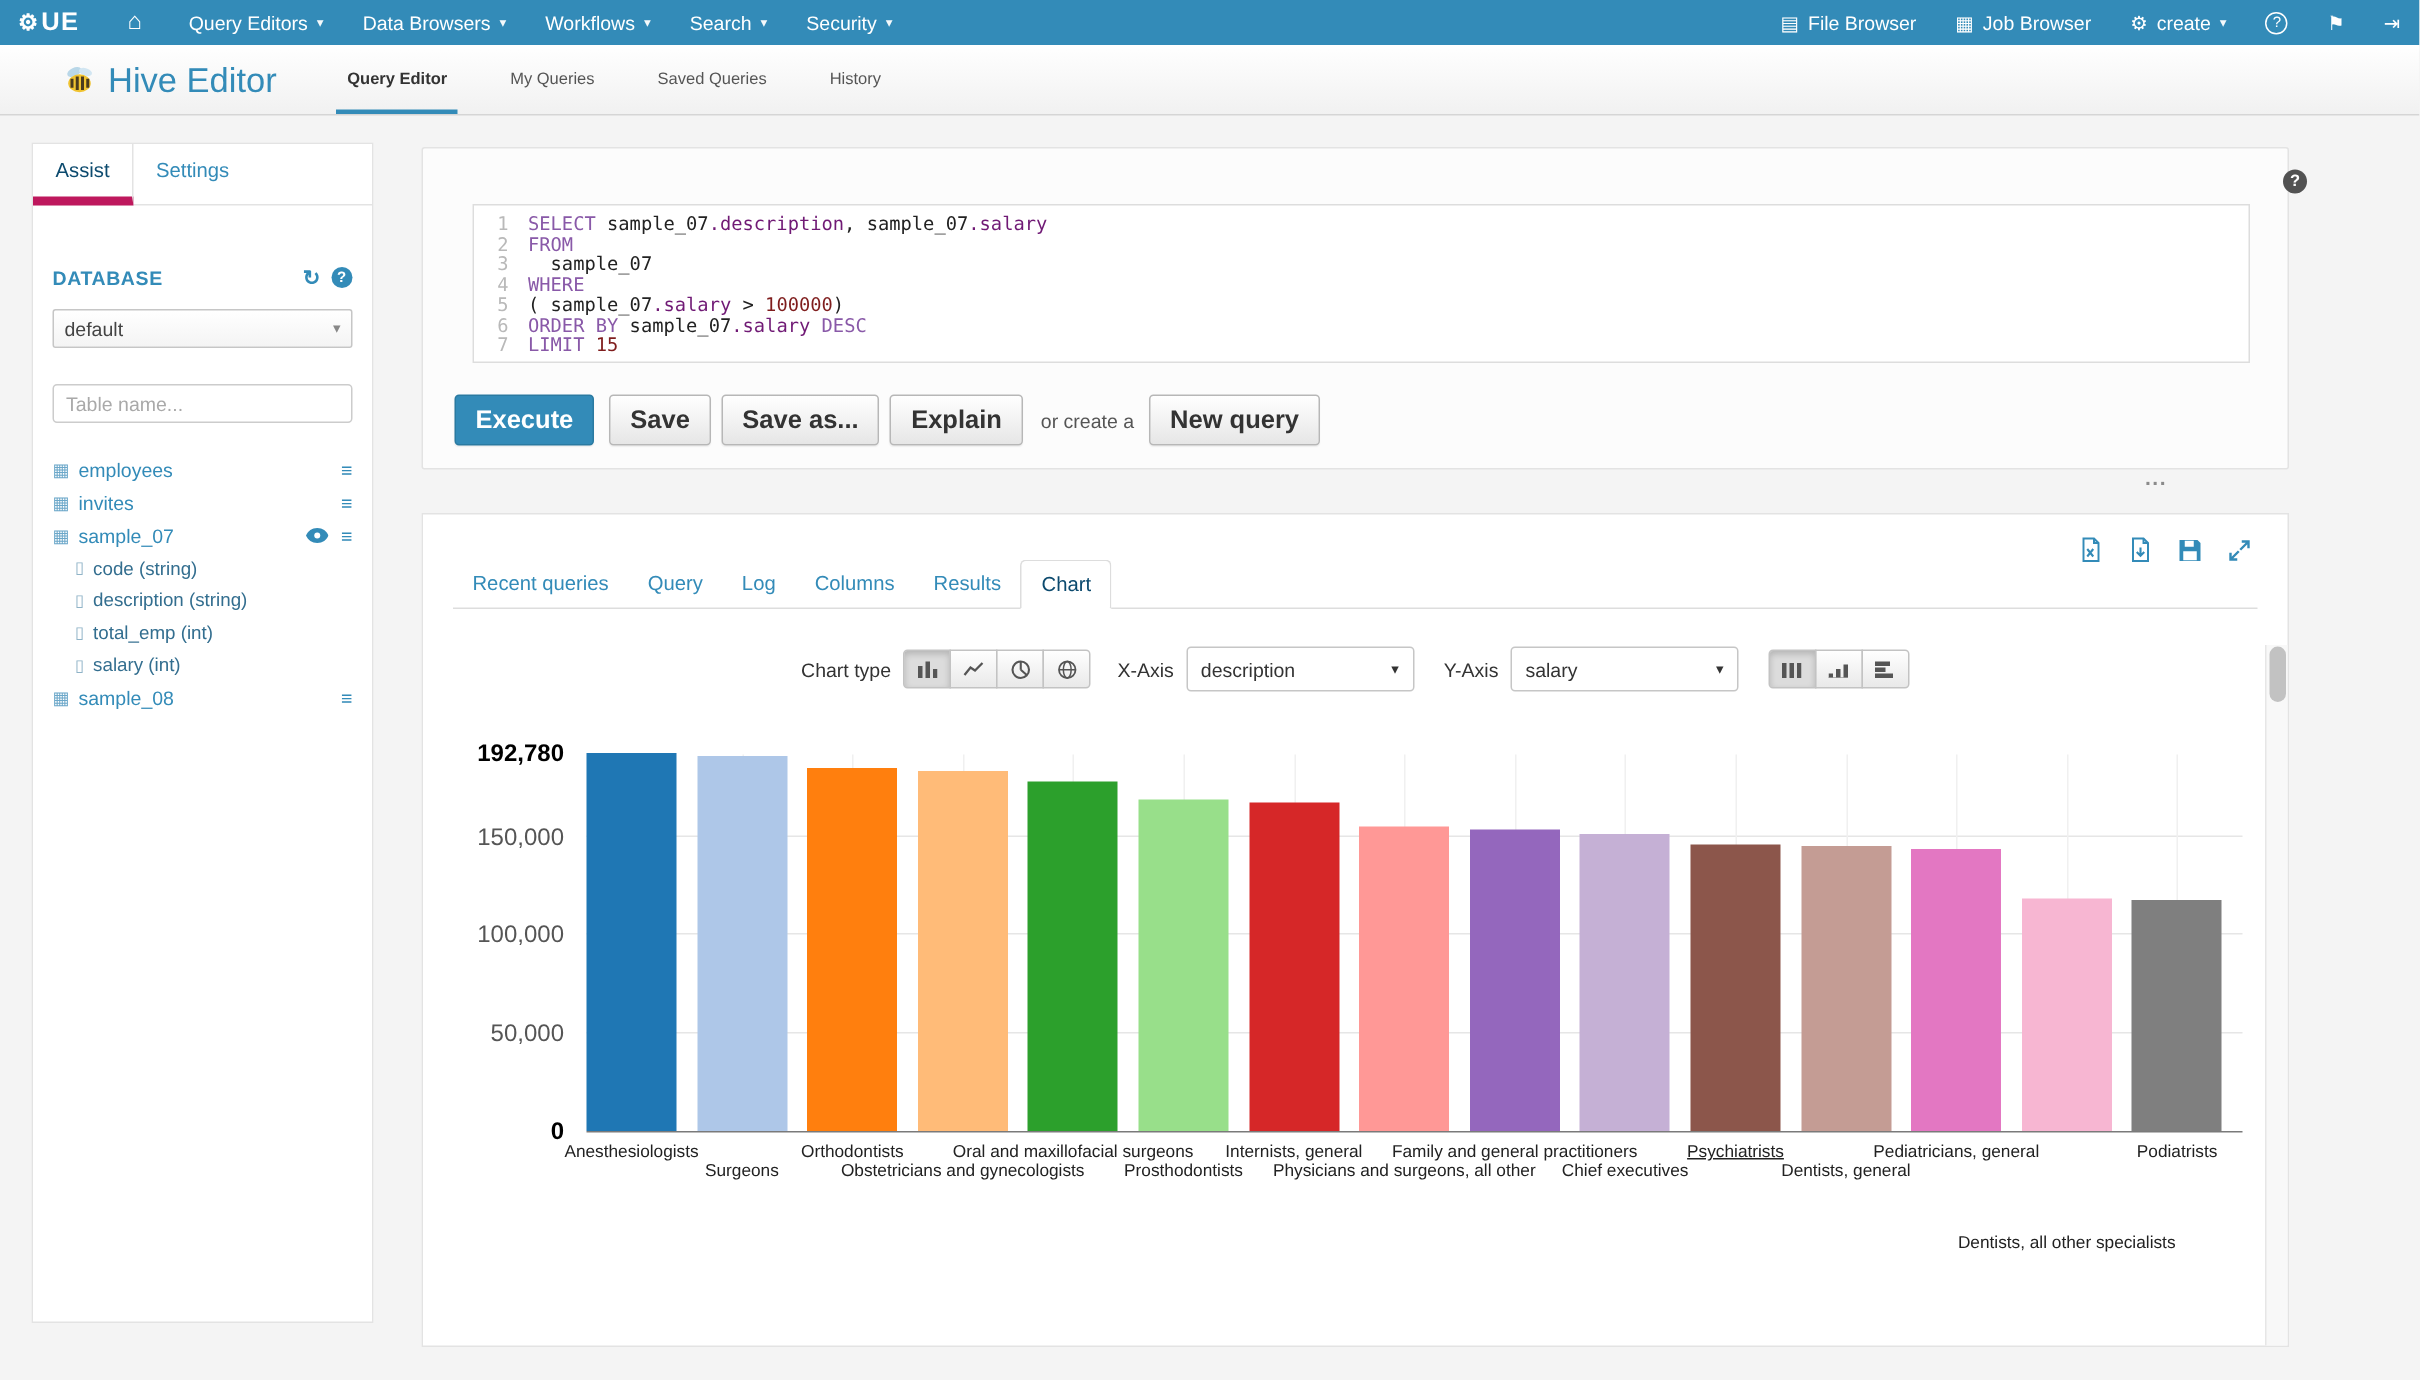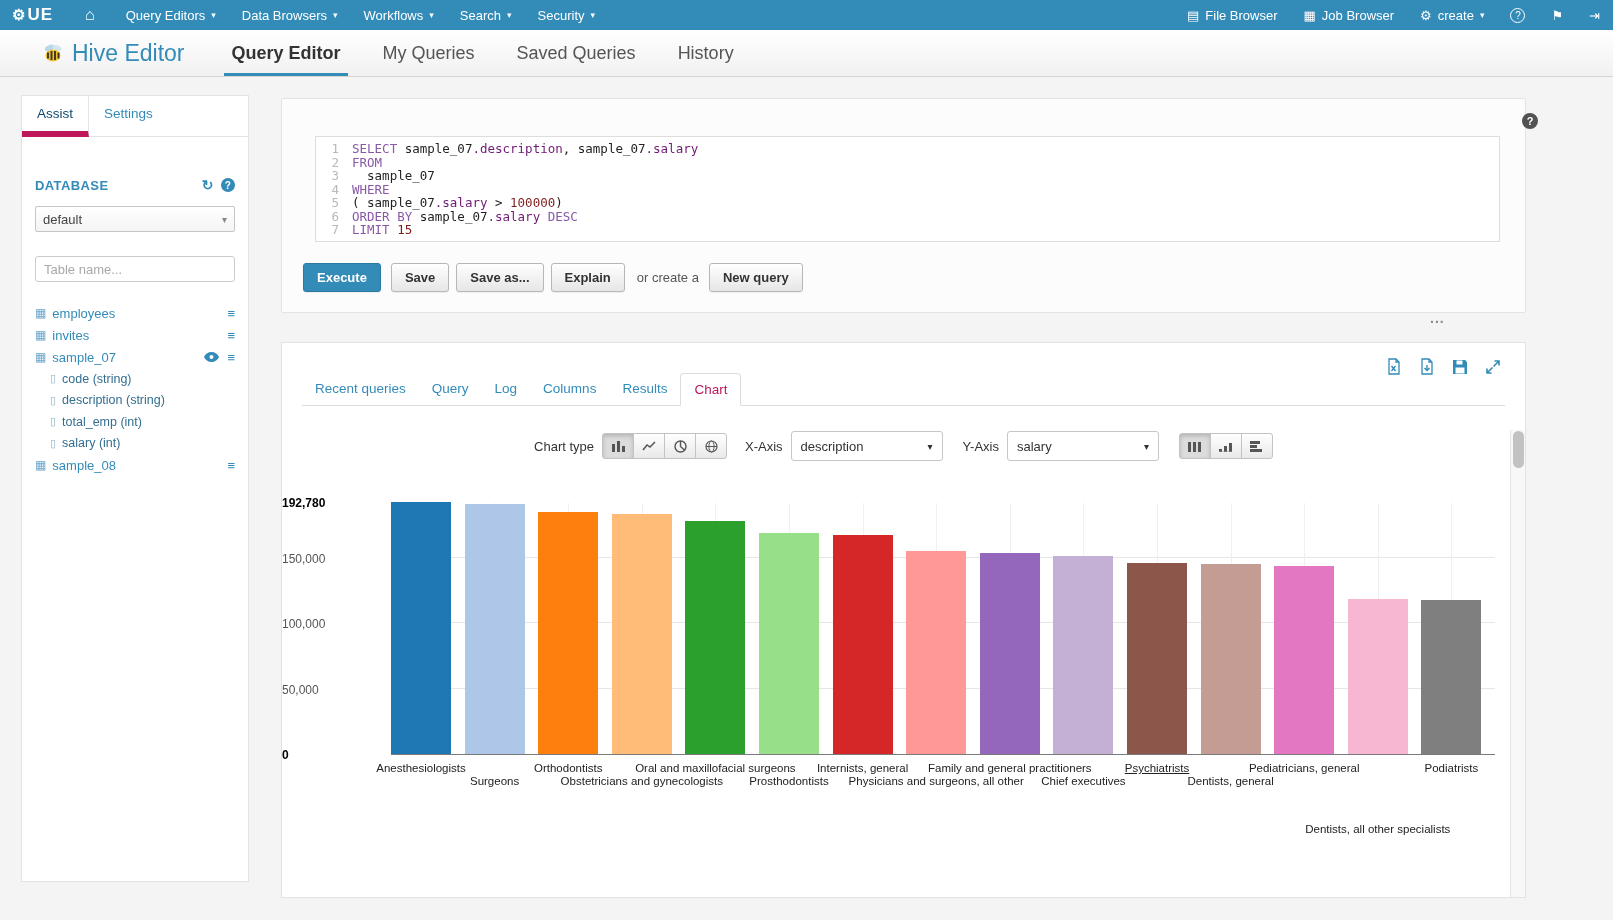--- a/index.html
+++ b/index.html
@@ -15,21 +15,21 @@
   .nav-home{font-size:16px;padding:0 18px}
   .caret{font-size:9px;opacity:.95}
   .nav-ic{font-size:13px}
   .nav-spacer{flex:1}
   .circle-q{width:15px;height:15px;border:1px solid #fff;border-radius:50%;font-size:10px;display:flex;align-items:center;justify-content:center}
 
   
   .subnav{position:absolute;top:30px;left:0;right:0;height:47px;background:linear-gradient(#ffffff,#f1f1f1);border-bottom:1px solid #d5d5d5;display:flex;align-items:center;z-index:10}
   .app-title{display:flex;align-items:center;gap:8px;margin-left:42px;color:#338bb8;font-size:23px}
   .subnav-tabs{display:flex;margin-left:26px;height:100%;align-items:stretch}
-  .subnav-tab{padding:0 21px;font-size:18px;color:#555;display:flex;align-items:center;position:relative}
+  .subnav-tab{padding:0 21px;font-size:11px;color:#555;display:flex;align-items:center;position:relative}
   .subnav-tab.active{color:#333;font-weight:bold}
   .subnav-tab.active::after{content:"";position:absolute;left:14px;right:14px;bottom:0;height:3px;background:#338bb8}
 
   
   .assist{position:absolute;left:21px;top:95px;width:228px;height:787px;background:#fff;border:1px solid #e3e3e3}
   .assist-tabs{display:flex;border-bottom:1px solid #e3e3e3}
   .assist-tab{padding:10px 15px;font-size:13.5px;color:#338bb8}
   .assist-tab.active{color:#0c4a6e;background:#fff;border-right:1px solid #e3e3e3;margin-bottom:-1px;border-bottom:6px solid #be185d}
   .assist-body{padding:12px 13px}
   .db-header{display:flex;align-items:center;margin-top:28px;color:#338bb8;font-weight:bold;font-size:13px;letter-spacing:.4px}
@@ -53,48 +53,48 @@
   
   .editor-card{position:absolute;left:281px;top:98px;width:1245px;height:215px;background:#fcfcfc;border:1px solid #e3e3e3;border-radius:2px}
   .code-editor{position:absolute;left:33px;top:37px;right:25px;height:106px;background:#fff;border:1px solid #ddd;display:flex;font-family:"DejaVu Sans Mono",monospace;font-size:12.5px;line-height:13.5px;overflow:hidden;cursor:text}
   .gutter{width:30px;padding:5px 7px 0 0;text-align:right;color:#b9b9b9}
   .code{padding:5px 0 0 6px}
   .code-line{white-space:pre;color:#222}
   .tk-kw{color:#8959a8}
   .tk-attr{color:#701a75}
   .tk-num{color:#7f1d1d}
   .editor-buttons{position:absolute;left:21px;top:164px;display:flex;align-items:center}
-  .btn{font-family:inherit;font-size:13px;font-weight:bold;color:#333;background:linear-gradient(#fff,#e6e6e6);border:1px solid #b7b7b7;border-radius:3px;padding:6px 13px;cursor:pointer;box-shadow:0 1px 1px rgba(0,0,0,.06)}
+  .btn{font-family:inherit;font-size:17px;font-weight:bold;color:#333;background:linear-gradient(#fff,#e6e6e6);border:1px solid #b7b7b7;border-radius:3px;padding:6px 13px;cursor:pointer;box-shadow:0 1px 1px rgba(0,0,0,.06)}
   .btn+.btn{margin-left:7px}
   .btn-primary{background:#338bb8;color:#fff;border-color:#2a7aa1;margin-right:3px}
   .or-create{margin:0 10px 0 12px;font-size:13px;color:#555}
   .editor-help{position:absolute;left:1522px;top:113px;width:16px;height:16px;border-radius:50%;background:#525252;color:#fff;font-size:11px;font-weight:bold;display:flex;align-items:center;justify-content:center;z-index:5;cursor:pointer}
   .resizer{position:absolute;left:1430px;top:310px;color:#8a8a8a;font-size:14px;font-weight:bold;letter-spacing:1px;cursor:row-resize;z-index:5}
 
   
   .results-card{position:absolute;left:281px;top:342px;width:1245px;height:556px;background:#fff;border:1px solid #e3e3e3}
   .result-icons{position:absolute;top:15px;right:24px;display:flex;gap:17px;align-items:center}
   .result-icons a{display:block;line-height:0}
   .result-tabs{position:absolute;top:30px;left:20px;right:20px;display:flex;border-bottom:1px solid #ddd}
   .result-tab{padding:8px 13px;font-size:13.5px;color:#338bb8}
-  .result-tab.active{color:#be185d;border:1px solid #ddd;border-bottom:1px solid #fff;border-radius:4px 4px 0 0;margin-bottom:-1px;background:#fff}
+  .result-tab.active{color:#0c4a6e;border:1px solid #ddd;border-bottom:1px solid #fff;border-radius:4px 4px 0 0;margin-bottom:-1px;background:#fff}
   .chart-controls{position:absolute;top:88px;left:0;width:100%;display:flex;align-items:center;justify-content:center;font-size:13px;color:#333}
   .ctl-label{margin-right:8px}
   .btn-group{display:flex;margin-right:18px}
   .icon-btn{width:32px;height:26px;border:1px solid #c3c3c3;background:linear-gradient(#fff,#e9e9e9);display:flex;align-items:center;justify-content:center;margin-left:-1px;cursor:pointer}
   .icon-btn:first-child{border-radius:3px 0 0 3px;margin-left:0}
   .icon-btn:last-child{border-radius:0 3px 3px 0}
   .icon-btn.active{background:#dcdcdc;box-shadow:inset 0 2px 4px rgba(0,0,0,.18)}
   .chart-select{width:152px;height:30px;border:1px solid #c6c6c6;border-radius:3px;background:#fff;display:flex;align-items:center;justify-content:space-between;padding:0 9px;margin-right:20px;color:#333;cursor:pointer}
   .chart-select .sel-caret{color:#333}
   .grp2{margin-right:0;margin-left:0}
 
   
   .chart-y-axis{position:absolute;left:0;top:160px;width:100px;height:252px}
-  .ytick{position:absolute;right:6px;font-size:12px;color:#555;height:14px;line-height:14px;width:94px;text-align:left}
+  .ytick{position:absolute;right:6px;font-size:16px;color:#555;height:14px;line-height:14px;width:94px;text-align:right}
   .ytick.bold{font-weight:bold;color:#000}
   .chart-plot{position:absolute;left:109px;top:160px;width:1104px;height:252px;border-bottom:1px solid #7a7a7a}
   .hgrid{position:absolute;left:0;right:0;height:1px;background:#e6e6e6}
   .vgrid{position:absolute;top:0;bottom:0;width:1px;background:#f0f0f0}
   .bar{position:absolute;bottom:0;width:60px}
   .chart-x-labels{position:absolute;left:109px;top:419px;width:1104px;height:30px}
   .xlabel{position:absolute;top:0;transform:translateX(-50%);white-space:nowrap;font-size:11.5px;color:#222}
   .xlabel.row2{top:13px}
   .scrollbar{position:absolute;top:87px;right:0;bottom:0;width:15px;background:#f8f8f8;border-left:1px solid #e6e6e6}
   .scroll-thumb{position:absolute;top:1px;left:2px;width:11px;height:37px;background:#c2c2c2;border-radius:6px}

